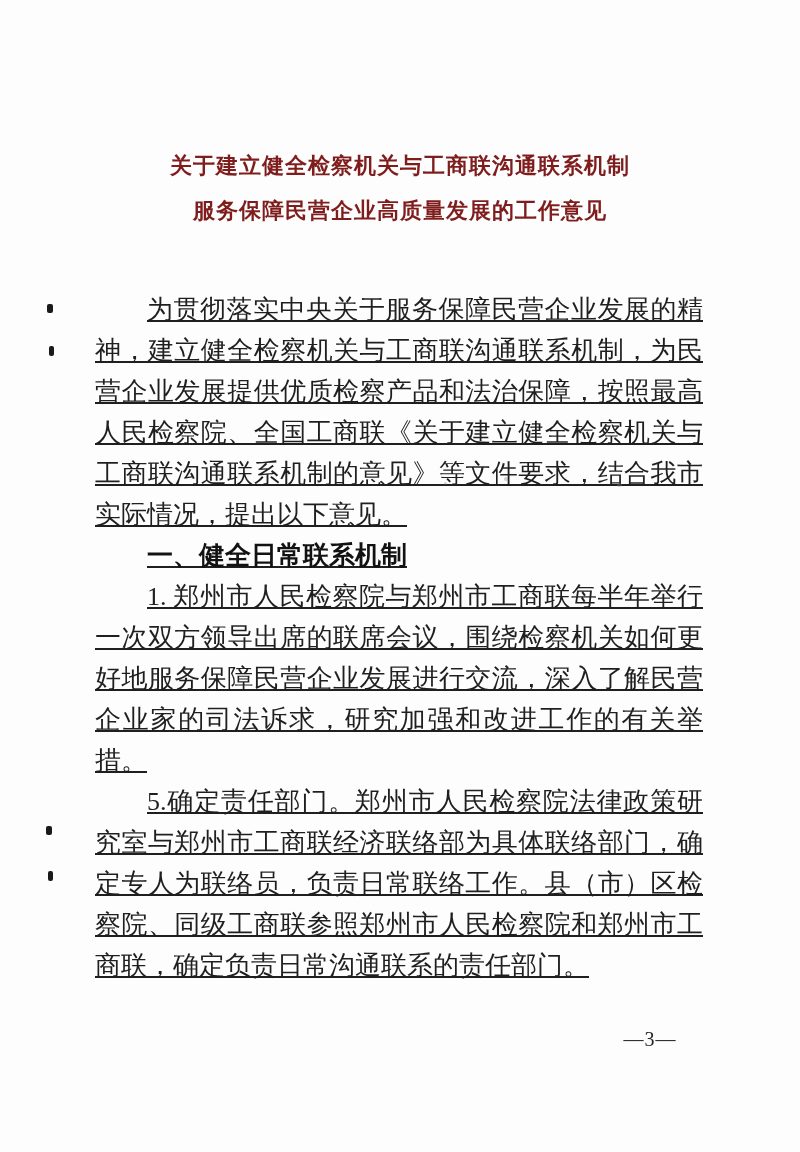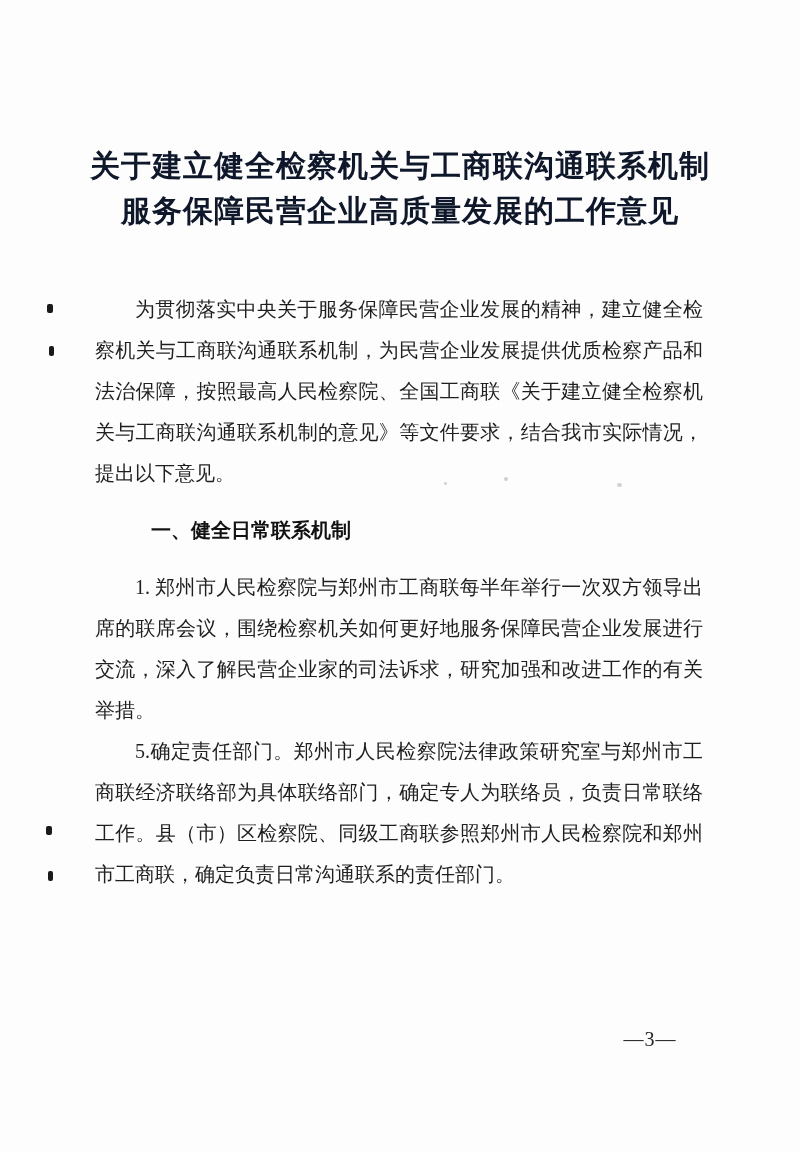--- a/index.html
+++ b/index.html
@@ -16,43 +16,44 @@
     font-family: "Liberation Serif", serif;
     color: #1d1d1d;
   }
   .title {
     position: absolute;
     top: 143px;
     left: 50px;
     right: 50px;
     text-align: center;
     font-weight: bold;
-    font-size: 30px;
+    font-size: 22px;
     line-height: 45px;
     letter-spacing: 1px;
-    color: #0f172a;
+    color: #7f1d1d;
     font-family: "Liberation Serif", serif;
   }
   .body-text {
     position: absolute;
     top: 289px;
     left: 95px;
     width: 608px;
-    font-size: 20px;
+    font-size: 26px;
     line-height: 41px;
     text-align: justify;
     color: #1f1f1f;
+    text-decoration: underline;
   }
   .para {
     text-indent: 2em;
     margin: 0;
   }
   .heading {
     text-indent: 2em;
-    margin: 16px;
+    margin: 0;
     font-family: "Liberation Sans", sans-serif;
     font-weight: bold;
     color: #121212;
   }
   .page-number {
     position: absolute;
     top: 1028px;
     left: 600px;
     width: 100px;
     text-align: center;

